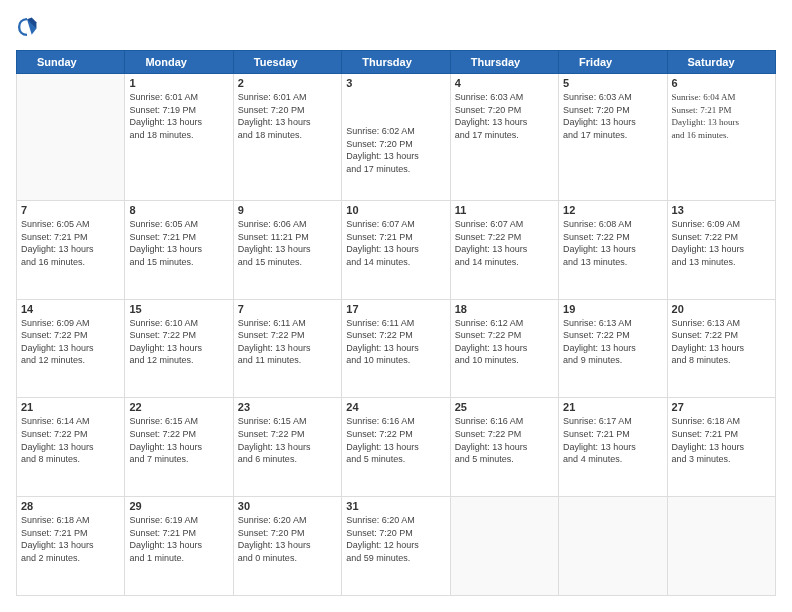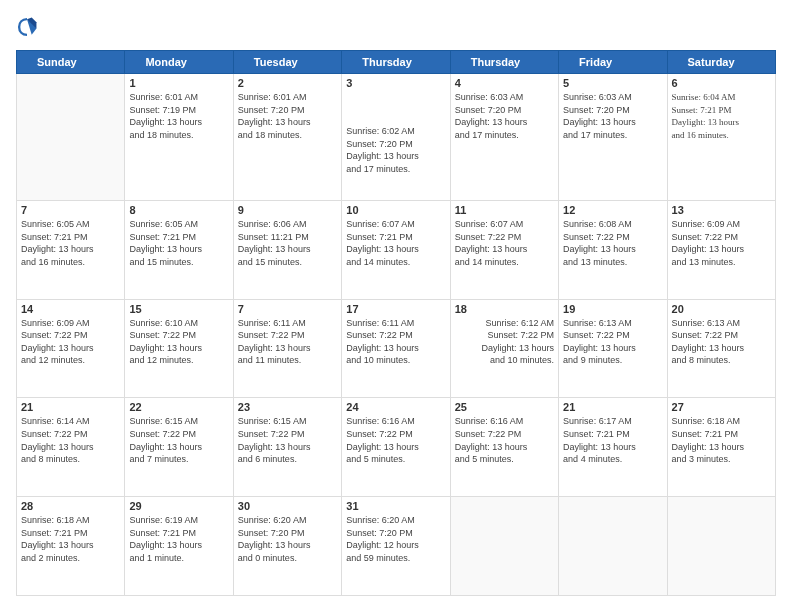--- a/index.html
+++ b/index.html
@@ -249,21 +249,21 @@
           </td>
           <td>
             <span class="day-num">17</span>
             <div class="day-info" style="white-space: pre-line;">Sunrise: 6:11 AM
 Sunset: 7:22 PM
 Daylight: 13 hours
 and 10 minutes.</div>
           </td>
           <td>
             <span class="day-num">18</span>
-            <div class="day-info" style="white-space: pre-line; text-align: right;">Sunrise: 6:12 AM
+            <div class="day-info" style="white-space: pre-line;">Sunrise: 6:12 AM
 Sunset: 7:22 PM
 Daylight: 13 hours
 and 10 minutes.</div>
           </td>
           <td>
             <span class="day-num">19</span>
             <div class="day-info" style="white-space: pre-line;">Sunrise: 6:13 AM
 Sunset: 7:22 PM
 Daylight: 13 hours
 and 9 minutes.</div>

